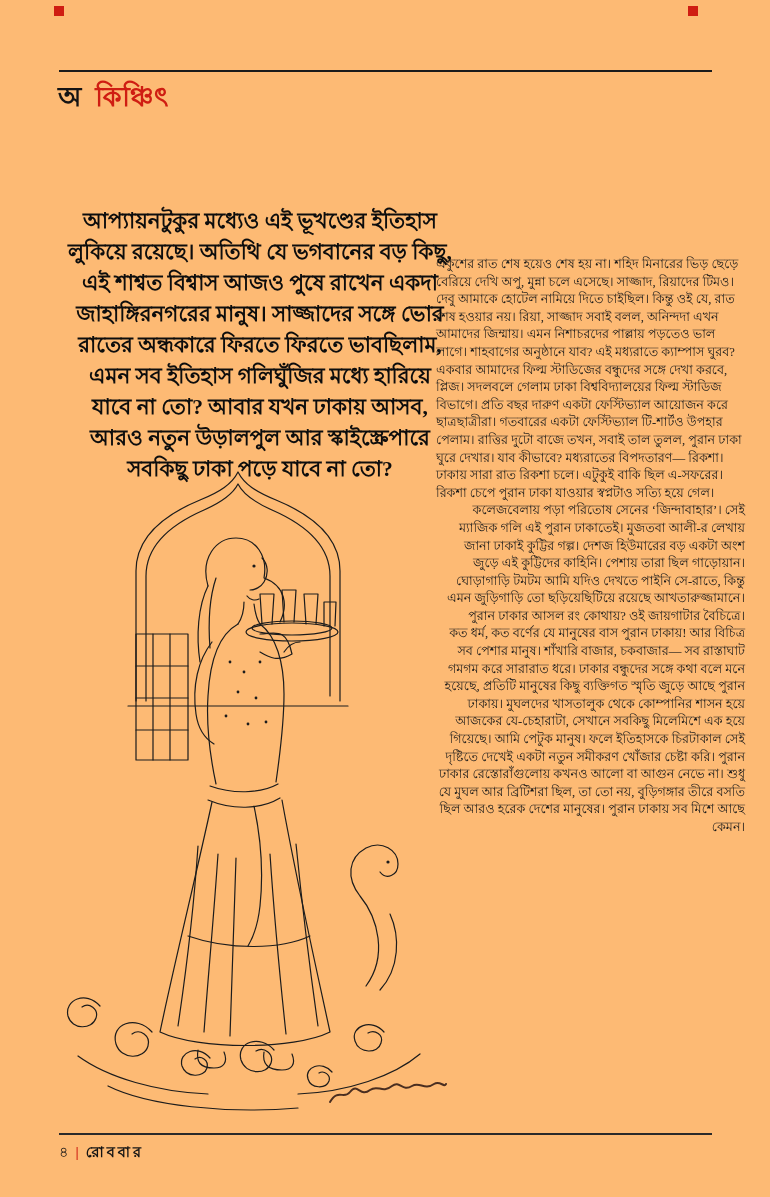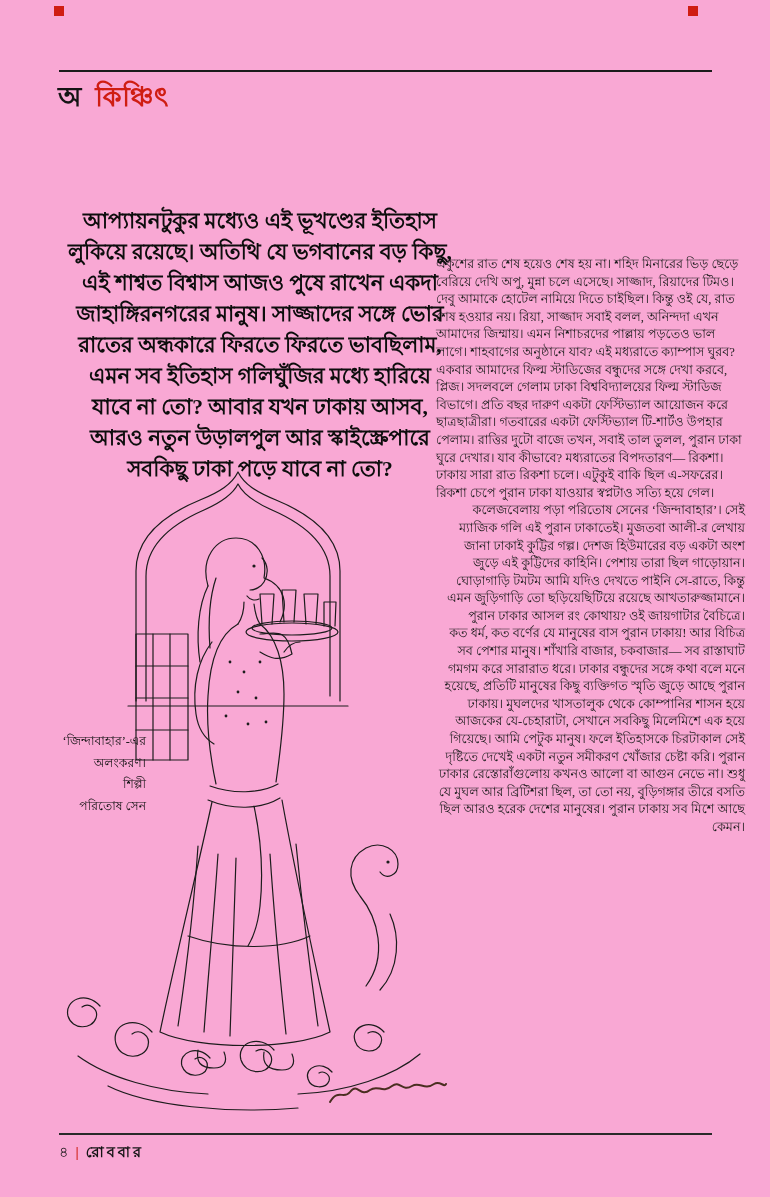--- a/index.html
+++ b/index.html
@@ -1,18 +1,18 @@
 <!DOCTYPE html>
 <html><head>
 <meta charset="utf-8">
 <style>
   html,body{margin:0;padding:0;background:#ffffff;}
   .page{
     position:relative;width:770px;height:1197px;margin:0 auto;
-    background:#f9a8d4;overflow:hidden;
+    background:#fdba74;overflow:hidden;
     font-family:"Liberation Serif","DejaVu Serif",serif;
     color:#141414;
   }
   .corner-mark{position:absolute;width:10px;height:10px;background:#cf1d12;}
   .mark-left{left:54px;top:6px;}
   .mark-right{left:688px;top:6px;}
 
   .masthead-rule{position:absolute;left:59px;top:70px;width:653px;height:2px;background:#1b1b1b;}
   .masthead{position:absolute;left:58px;top:76px;font-size:27px;font-weight:bold;letter-spacing:.5px;}
   .masthead .prefix{color:#141414;}
@@ -70,26 +70,20 @@
 
   <div class="headline">আপ্যায়নটুকুর মধ্যেও এই ভূখণ্ডের ইতিহাস লুকিয়ে রয়েছে। অতিথি যে ভগবানের বড় কিছু, এই শাশ্বত বিশ্বাস আজও পুষে রাখেন একদা জাহাঙ্গিরনগরের মানুষ। সাজ্জাদের সঙ্গে ভোর রাতের অন্ধকারে ফিরতে ফিরতে ভাবছিলাম, এমন সব ইতিহাস গলিঘুঁজির মধ্যে হারিয়ে যাবে না তো? আবার যখন ঢাকায় আসব, আরও নতুন উড়ালপুল আর স্কাইস্ক্রেপারে সবকিছু ঢাকা পড়ে যাবে না তো?</div>
 
 
   <div class="body-col">
     <p>একুশের রাত শেষ হয়েও শেষ হয় না। শহিদ মিনারের ভিড় ছেড়ে বেরিয়ে দেখি অপু, মুন্না চলে এসেছে। সাজ্জাদ, রিয়াদের টিমও। দেবু আমাকে হোটেল নামিয়ে দিতে চাইছিল। কিন্তু ওই যে, রাত শেষ হওয়ার নয়। রিয়া, সাজ্জাদ সবাই বলল, অনিন্দদা এখন আমাদের জিম্মায়। এমন নিশাচরদের পাল্লায় পড়তেও ভাল লাগে। শাহবাগের অনুষ্ঠানে যাব? এই মধ্যরাতে ক্যাম্পাস ঘুরব? একবার আমাদের ফিল্ম স্টাডিজের বন্ধুদের সঙ্গে দেখা করবে, প্লিজ। সদলবলে গেলাম ঢাকা বিশ্ববিদ্যালয়ের ফিল্ম স্টাডিজ বিভাগে। প্রতি বছর দারুণ একটা ফেস্টিভ্যাল আয়োজন করে ছাত্রছাত্রীরা। গতবারের একটা ফেস্টিভ্যাল টি-শার্টও উপহার পেলাম। রাত্তির দুটো বাজে তখন, সবাই তাল তুলল, পুরান ঢাকা ঘুরে দেখার। যাব কীভাবে? মধ্যরাতের বিপদতারণ— রিকশা। ঢাকায় সারা রাত রিকশা চলে। এটুকুই বাকি ছিল এ-সফরের। রিকশা চেপে পুরান ঢাকা যাওয়ার স্বপ্নটাও সত্যি হয়ে গেল।</p>
     <p class="indent">কলেজবেলায় পড়া পরিতোষ সেনের ‘জিন্দাবাহার’। সেই ম্যাজিক গলি এই পুরান ঢাকাতেই। মুজতবা আলী-র লেখায় জানা ঢাকাই কুট্টির গল্প। দেশজ হিউমারের বড় একটা অংশ জুড়ে এই কুট্টিদের কাহিনি। পেশায় তারা ছিল গাড়োয়ান। ঘোড়াগাড়ি টমটম আমি যদিও দেখতে পাইনি সে-রাতে, কিন্তু এমন জুড়িগাড়ি তো ছড়িয়েছিটিয়ে রয়েছে আখতারুজ্জামানে।</p>
     <p class="indent">পুরান ঢাকার আসল রং কোথায়? ওই জায়গাটার বৈচিত্রে। কত ধর্ম, কত বর্ণের যে মানুষের বাস পুরান ঢাকায়! আর বিচিত্র সব পেশার মানুষ। শাঁখারি বাজার, চকবাজার— সব রাস্তাঘাট গমগম করে সারারাত ধরে। ঢাকার বন্ধুদের সঙ্গে কথা বলে মনে হয়েছে, প্রতিটি মানুষের কিছু ব্যক্তিগত স্মৃতি জুড়ে আছে পুরান ঢাকায়। মুঘলদের খাসতালুক থেকে কোম্পানির শাসন হয়ে আজকের যে-চেহারাটা, সেখানে সবকিছু মিলেমিশে এক হয়ে গিয়েছে। আমি পেটুক মানুষ। ফলে ইতিহাসকে চিরটাকাল সেই দৃষ্টিতে দেখেই একটা নতুন সমীকরণ খোঁজার চেষ্টা করি। পুরান ঢাকার রেস্তোরাঁগুলোয় কখনও আলো বা আগুন নেভে না। শুধু যে মুঘল আর ব্রিটিশরা ছিল, তা তো নয়, বুড়িগঙ্গার তীরে বসতি ছিল আরও হরেক দেশের মানুষের। পুরান ঢাকায় সব মিশে আছে কেমন।</p>
   </div>
 
-  <div class="caption">
-    <div>‘জিন্দাবাহার’-এর</div>
-    <div>অলংকরণ।</div>
-    <div>শিল্পী</div>
-    <div>পরিতোষ সেন</div>
-  </div>
 
   <svg class="illustration" width="415" height="665" viewBox="0 0 415 665" aria-hidden="true">
 
     <g>
       <path d="M 88 235 L 88 105 C 88 70 118 48 152 34 C 172 26 184 18 190 6 C 196 18 208 26 228 34 C 262 48 292 70 292 105 L 292 235"></path>
       <path d="M 98 235 L 98 110 C 98 78 124 58 156 44 C 174 36 185 28 190 18 C 195 28 206 36 224 44 C 256 58 282 78 282 110 L 282 230"></path>
       <path d="M 80 240 L 300 240"></path>
     </g>
 
     <g>

